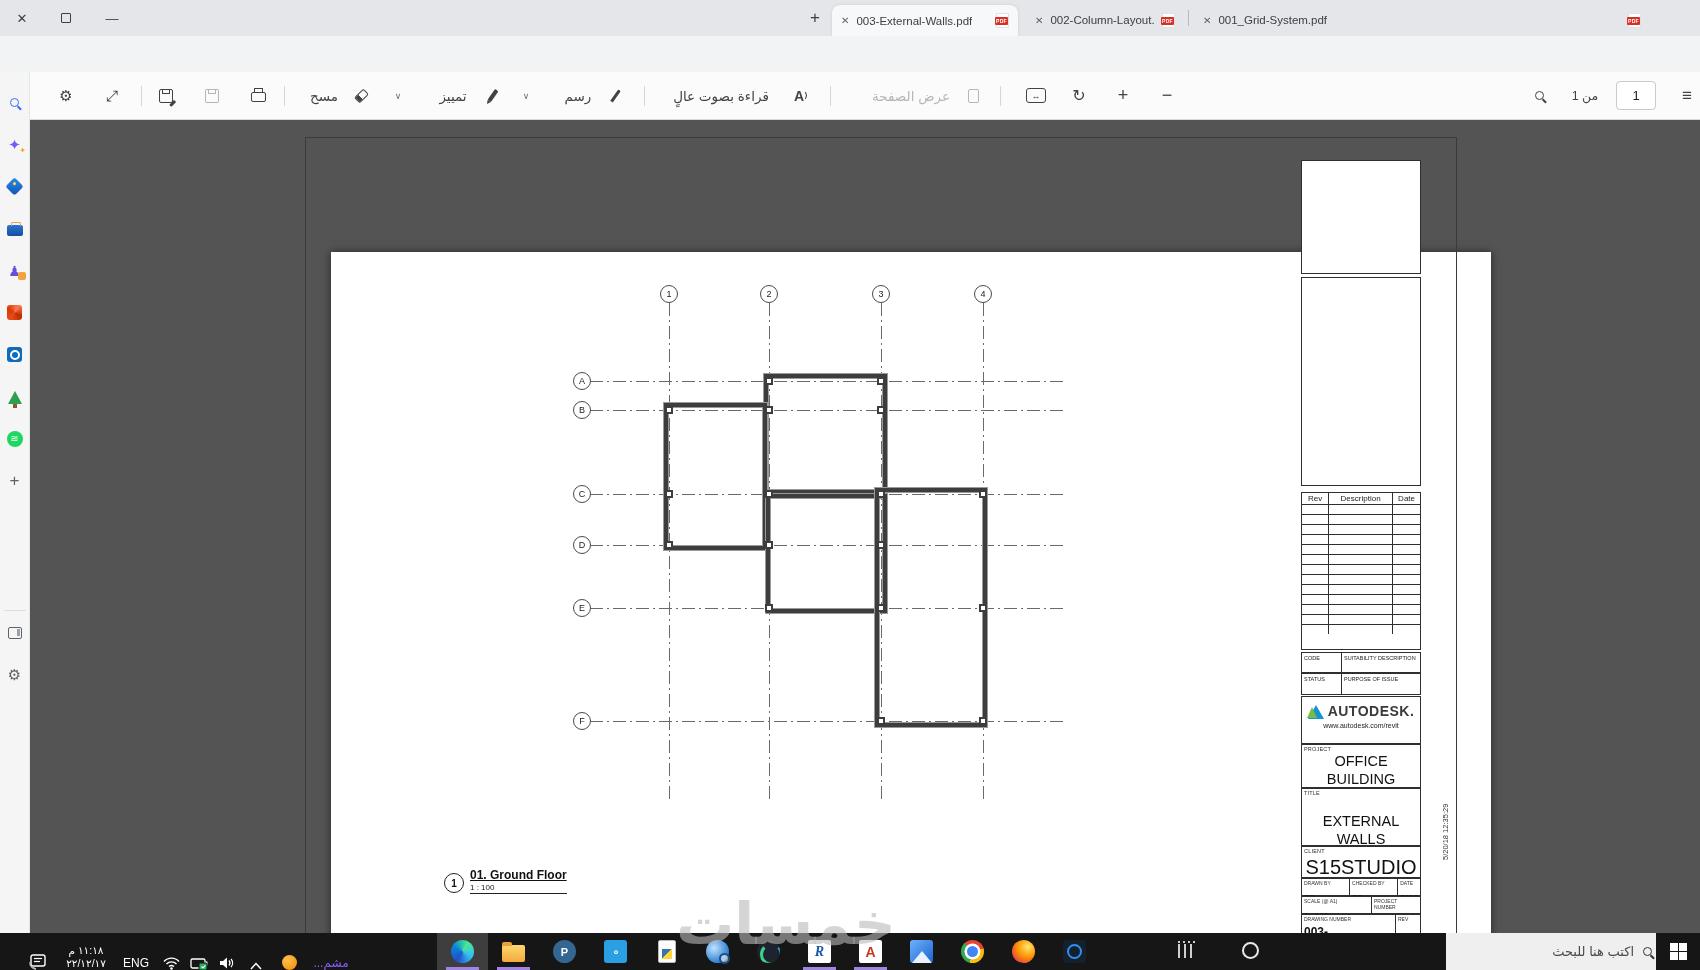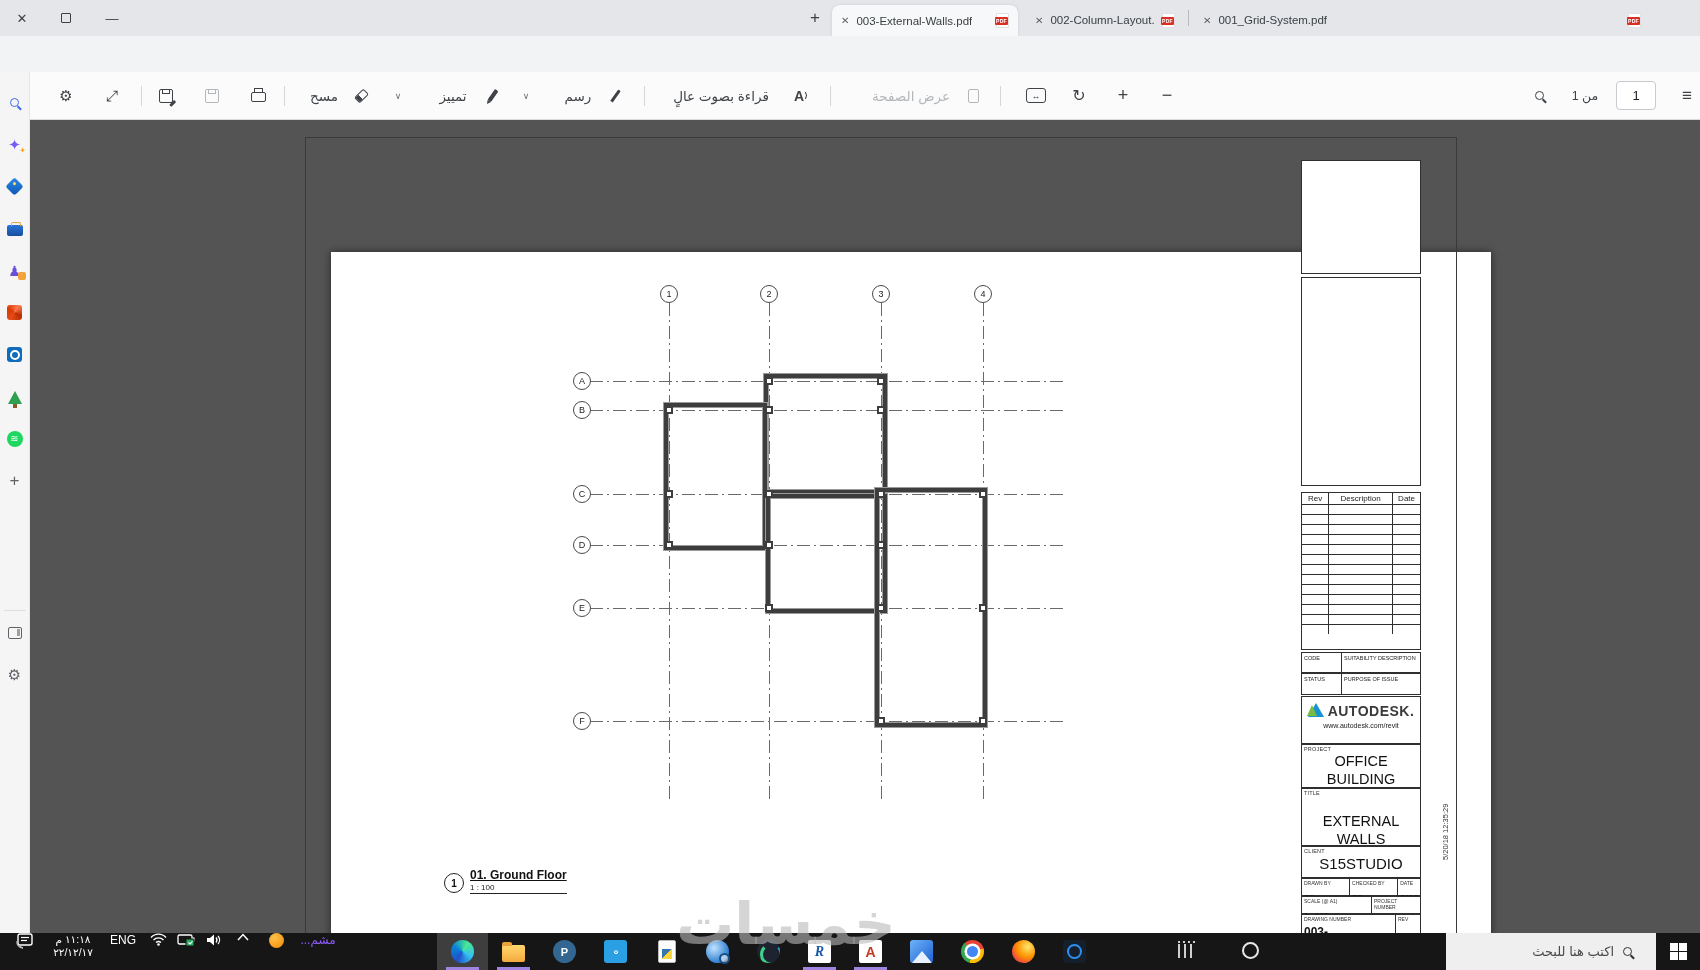--- a/index.html
+++ b/index.html
@@ -92,38 +92,38 @@
   .tblock{position:absolute;left:1285px;top:158px;width:142px;height:790px;font-family:"Liberation Sans",sans-serif;color:#1c1c1c}
   .tb{position:absolute;left:16px;width:120px;border:1px solid #2f2f2f;background:#fff}
   .tb .minilbl{position:absolute;left:2px;top:1px;font-size:5.5px;color:#333;letter-spacing:.2px}
   .revhead,.revrow{display:flex}
   .revhead div{font-size:8px;text-align:center;border-right:1px solid #2f2f2f;padding:1px 0;font-weight:normal}
   .revrow div{height:10px;border-right:1px solid #2f2f2f;border-top:1px solid #2f2f2f}
   .c1{width:32px}.c2{width:76px}.c3{width:32px;border-right:none!important}
   .tb-2col{display:flex;height:100%}
   .tb-2col .lc{width:40px;border-right:1px solid #2f2f2f;font-size:5.5px;padding:2px}
   .tb-2col .rc{flex:1;font-size:5.5px;padding:2px}
-  .adsk{display:flex;align-items:flex-start;justify-content:center;gap:4px;margin-top:6px}
+  .adsk{display:flex;align-items:flex-end;justify-content:center;gap:4px;margin-top:6px}
   .adsk-logo{width:0;height:0;border-left:8px solid transparent;border-right:8px solid transparent;border-bottom:14px solid #1793d1;position:relative}
   .adsk-logo::after{content:"";position:absolute;left:-8px;top:2px;border-left:5px solid transparent;border-right:5px solid transparent;border-bottom:11px solid #77bc43;transform:translateX(-1px)}
   .adsk-txt{font-size:14px;font-weight:bold;letter-spacing:.5px;color:#3a3a3a}
   .adsk-url{text-align:center;font-size:7px;margin-top:3px;color:#222}
   .bigcell{text-align:center;font-size:14.5px;line-height:1.25;padding-top:10px;color:#111}
   .row3{display:flex;height:100%}
   .row3 .cell{border-right:1px solid #2f2f2f;padding:1px 2px;position:relative}
   .row3 .cell:last-child{border-right:none}
   .cell .clbl{font-size:5px;color:#333;display:block}
   .cell .cval{font-size:8px;color:#111}
   .stamp{position:absolute;left:1441px;top:860px;font-size:7.5px;color:#333;transform:rotate(-90deg);transform-origin:left top;white-space:nowrap}
   
   .watermark{position:absolute;left:676px;top:890px;font-size:58px;font-weight:bold;color:rgba(185,185,185,.6);z-index:60;pointer-events:none;letter-spacing:6px}
   
   .taskbar{position:absolute;left:0;top:933px;width:1700px;height:37px;background:#161616;z-index:40}
   .startbtn{position:absolute;right:0;top:0;width:44px;height:37px;display:flex;align-items:center;justify-content:center;cursor:pointer}
-  .tsearch{position:absolute;right:44px;top:0;width:210px;height:37px;background:#efefef;display:flex;align-items:center;justify-content:flex-end;gap:9px;padding:0 24px;cursor:text}
+  .tsearch{position:absolute;right:44px;top:0;width:210px;height:37px;background:#efefef;display:flex;align-items:center;justify-content:flex-end;gap:9px;padding:0 4px;cursor:text}
   .tsearch .ph{font-size:13px;color:#4a4a4a}
   .tsearch .mag{color:#333}
   .tapps{position:absolute;left:437px;top:0;display:flex;height:37px}
   .tapp{width:51px;height:37px;display:flex;align-items:center;justify-content:center;position:relative;cursor:pointer}
   .tapp.active{background:#3e3e3e}
   .tapp.running::after{content:"";position:absolute;bottom:0;left:9px;width:33px;height:3px;background:#9f84e0}
   .ai{width:23px;height:23px;display:flex;align-items:center;justify-content:center;font-weight:bold}
   .ai-edge{border-radius:50%;background:conic-gradient(from 120deg,#35c1f1,#2052cb,#0883d9,#49e890,#35c1f1)}
   .ai-explorer{width:23px;height:17px;border-radius:2px;background:linear-gradient(#ffd76e,#f3a93c);position:relative;margin-top:3px}
   .ai-explorer::before{content:"";position:absolute;left:0;top:-3px;width:10px;height:4px;border-radius:2px 2px 0 0;background:#e9a23b}
@@ -140,21 +140,21 @@
   .ai-photos{border-radius:3px;background:linear-gradient(135deg,#6db3fb,#1e62d0);position:relative;overflow:hidden}
   .ai-photos::after{content:"";position:absolute;left:2px;bottom:0;width:0;height:0;border-left:10px solid transparent;border-right:10px solid transparent;border-bottom:12px solid #e8f2ff}
   .ai-chrome{border-radius:50%;background:conic-gradient(from -45deg,#ea4335 0 33%,#fbbc05 0 66%,#34a853 0 100%);position:relative}
   .ai-chrome::after{content:"";position:absolute;left:6px;top:6px;width:11px;height:11px;border-radius:50%;background:#4285f4;box-shadow:0 0 0 2.5px #fff}
   .ai-firefox{border-radius:50%;background:radial-gradient(circle at 68% 30%,#ffe66e,#ff9500 45%,#e3364e 85%)}
   .ai-shield-browser{border-radius:4px;background:#15202d;position:relative}
   .ai-shield-browser::after{content:"";position:absolute;left:4px;top:4px;width:11px;height:11px;border:2.5px solid #2f8ff0;border-radius:50%}
   .traybars{position:absolute;left:1178px;top:11px;width:17px;height:14px;background:repeating-linear-gradient(90deg,#cfcfcf 0 2px,transparent 2px 6px);cursor:pointer}
   .traybars::after{content:"";position:absolute;left:0;top:-3px;width:17px;height:2px;background:repeating-linear-gradient(90deg,#cfcfcf 0 2px,transparent 2px 5px)}
   .trayring{position:absolute;left:1242px;top:9px;width:17px;height:17px;border:2px solid #e8e8e8;border-radius:50%;cursor:pointer}
-  .tray{position:absolute;left:4px;top:0;height:37px;display:flex;align-items:flex-start;color:#fff}
+  .tray{position:absolute;left:17px;top:0;height:37px;display:flex;align-items:flex-end;color:#fff}
   .trayicon{display:flex;align-items:center;justify-content:center;cursor:pointer}
   .clockstack{text-align:center;font-size:10.5px;line-height:1.25;cursor:default}
   .lang{font-size:12px;cursor:pointer}
   .widget-txt{font-size:12px;color:#8b5cf6;cursor:pointer}
   .orangedot{width:15px;height:15px;border-radius:50%;background:radial-gradient(circle at 35% 30%,#ffc04d,#f08a00);cursor:pointer}
 </style>
 </head>
 <body>
 
 <div id="app">
@@ -500,21 +500,21 @@
       <div class="bigcell" style="padding-top:7px;width:100px;margin:0 auto">OFFICE BUILDING</div>
     </div>
 
     <div class="tb" style="top:630px;height:58px">
       <span class="minilbl">TITLE</span>
       <div class="bigcell" style="padding-top:23px;width:104px;margin:0 auto">EXTERNAL WALLS</div>
     </div>
 
     <div class="tb" style="top:688px;height:32px">
       <span class="minilbl">CLIENT</span>
-      <div class="bigcell" style="padding-top:8px;font-size:15px">S15STUDIO</div>
+      <div class="bigcell" style="padding-top:8px;font-size:20px">S15STUDIO</div>
     </div>
 
     <div class="tb" style="top:720px;height:18px">
       <div class="row3">
         <div class="cell" style="width:52px"><span class="clbl">DRAWN BY</span><span class="cval">SF</span></div>
         <div class="cell" style="width:52px"><span class="clbl">CHECKED BY</span><span class="cval">SF</span></div>
         <div class="cell" style="flex:1"><span class="clbl">DATE</span><span class="cval">2018</span></div>
       </div>
     </div>
 

